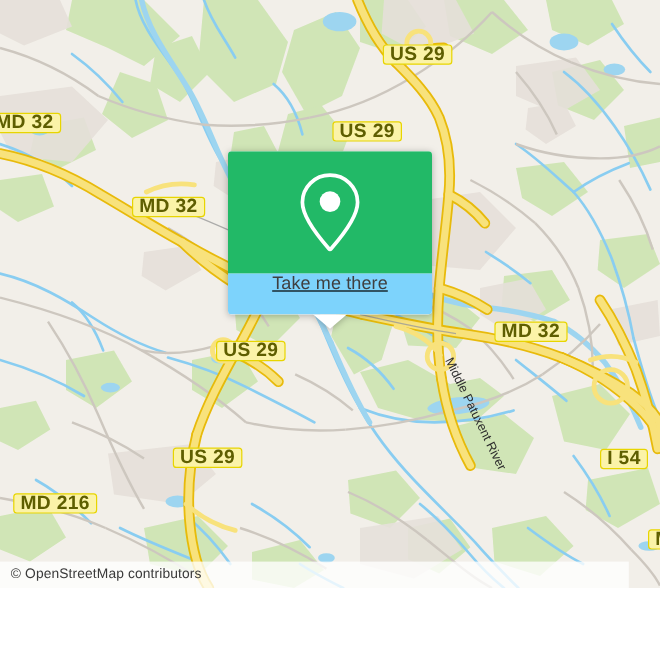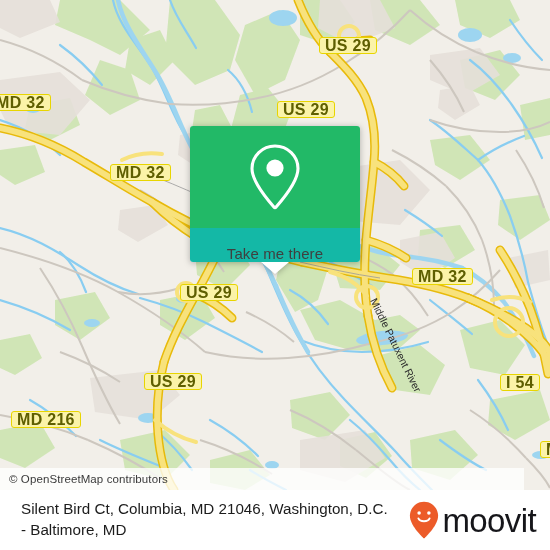--- a/index.html
+++ b/index.html
@@ -64,24 +64,25 @@
     background: #ffffff;
   }
   #popup .card-green {
     height: 102px;
     display: flex;
     align-items: center;
     justify-content: center;
   }
   #popup .card-label {
     height: 34px;
-    background: #14b8a6;
+    background: #7dd3fc;
     display: flex;
-    align-items: flex-end;
+    align-items: flex-start;
     justify-content: center;
+    text-decoration: underline;
   }
   #popup .card-label span {
     font-size: 15px;
     color: #3f3f3f;
     letter-spacing: 0.1px;
   }
   #popup .pointer {
     position: absolute;
     left: 50%;
     transform: translateX(-50%);
@@ -396,30 +397,14 @@
           <circle cx="28" cy="25" r="8.6" fill="#ffffff"></circle>
         </svg>
       </div>
       <div class="card-label">
         <span>Take me there</span>
       </div>
     </div>
     <div class="pointer"></div>
   </div>
 
-  <div id="footer">
-    <div class="addr">
-      <span>Silent Bird Ct, Columbia, MD 21046, Washington, D.C.</span>
-      <br>
-      <span>- Baltimore, MD</span>
-    </div>
-    <div class="brand">
-      <svg width="30" height="38" viewBox="0 0 30 38">
-        <path d="M15 0.8 C7.2 0.8 0.9 7.1 0.9 14.8 C0.9 23.8 12 34.8 14.2 36.9 C14.65 37.3 15.35 37.3 15.8 36.9 C18 34.8 29.1 23.8 29.1 14.8 C29.1 7.1 22.8 0.8 15 0.8 Z" fill="#ec5b29"></path>
-        <circle cx="10.1" cy="12.0" r="1.75" fill="#ffffff"></circle>
-        <circle cx="19.9" cy="12.0" r="1.75" fill="#ffffff"></circle>
-        <path d="M9.4 17.4 C11.0 21.2 19.0 21.2 20.6 17.4" fill="none" stroke="#ffffff" stroke-width="1.9" stroke-linecap="round"></path>
-      </svg>
-      <span class="brand-word">moovit</span>
-    </div>
-  </div>
 
 </div>
 
 </body></html>

